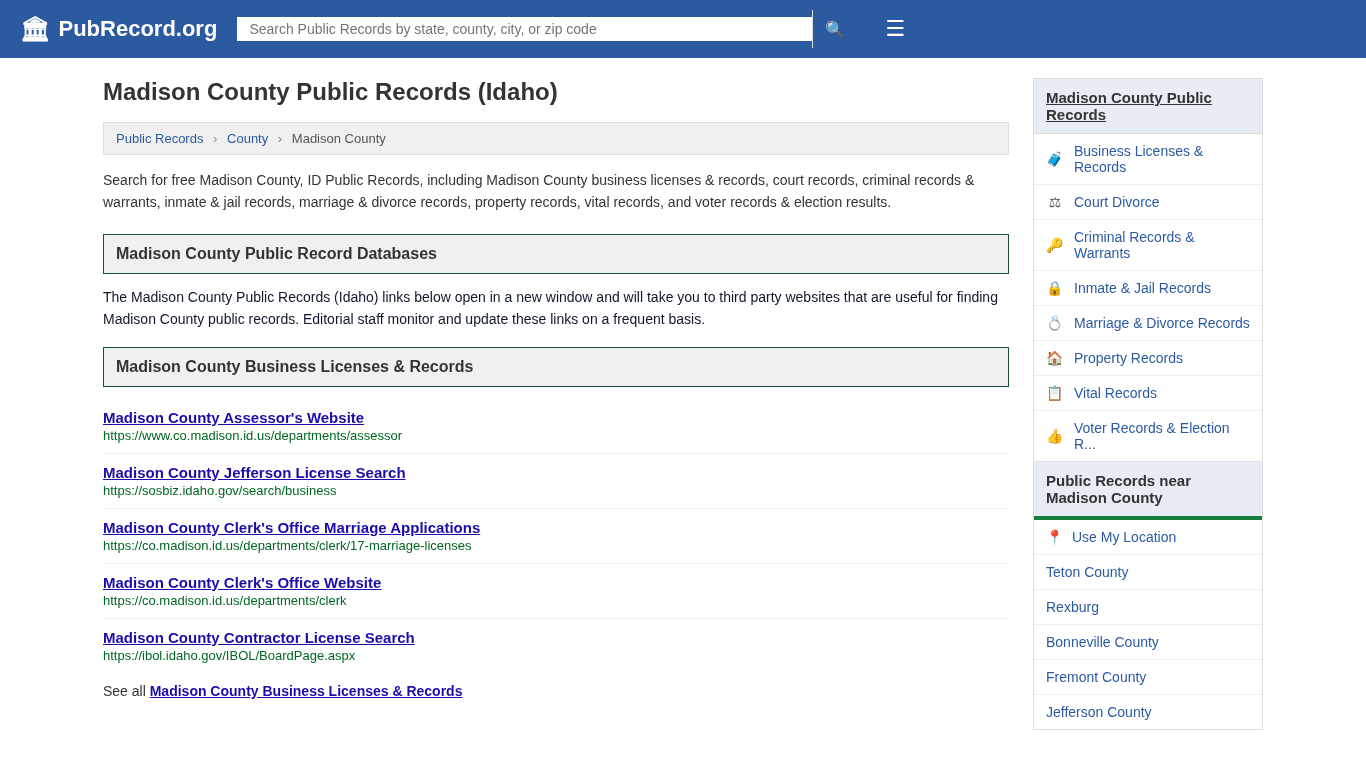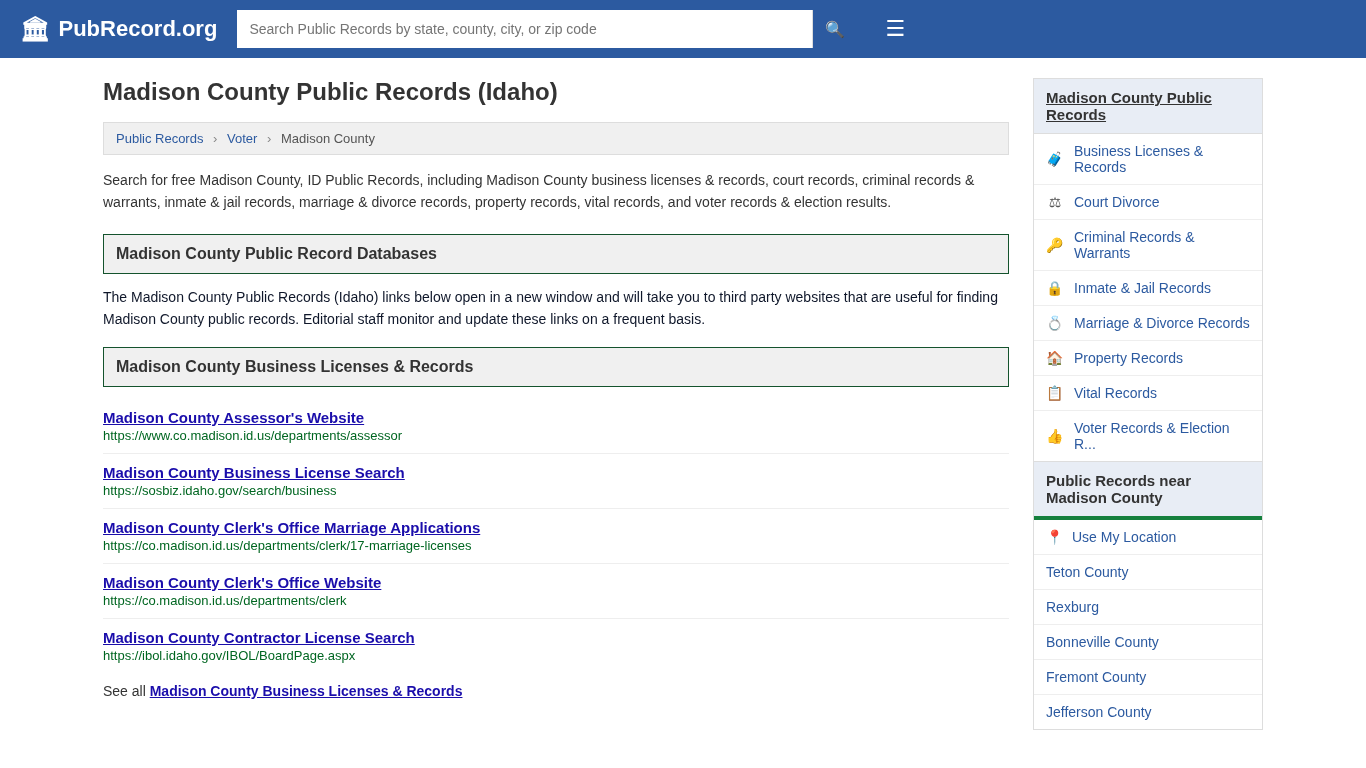--- a/index.html
+++ b/index.html
@@ -31,21 +31,21 @@
       display: flex;
       align-items: center;
       max-width: 620px;
     }
     .search-input {
       flex: 1;
       padding: 8px 12px;
       border: none;
       font-size: 14px;
       outline: none;
-      height: 38px;
+      height: 24px;
     }
     .search-button {
       background: #2c5aa0;
       border: none;
       padding: 0 12px;
       height: 38px;
       cursor: pointer;
       color: #fff;
       font-size: 16px;
       display: flex;
@@ -246,39 +246,39 @@
 
 <div class="container">
 
   <main class="main">
 
     <h1 class="page-title">Madison County Public Records (Idaho)</h1>
 
     <div class="breadcrumb">
       <a href="#">Public Records</a>
       <span class="breadcrumb-sep">›</span>
-      <a href="#">Voter</a>
+      <a href="#">County</a>
       <span class="breadcrumb-sep">›</span>
       <span>Madison County</span>
     </div>
 
     <p class="intro-text">Search for free Madison County, ID Public Records, including Madison County business licenses &amp; records, court records, criminal records &amp; warrants, inmate &amp; jail records, marriage &amp; divorce records, property records, vital records, and voter records &amp; election results.</p>
 
     <div class="section-header">Madison County Public Record Databases</div>
     <p class="section-text">The Madison County Public Records (Idaho) links below open in a new window and will take you to third party websites that are useful for finding Madison County public records. Editorial staff monitor and update these links on a frequent basis.</p>
 
     <div class="section-header">Madison County Business Licenses &amp; Records</div>
 
     <div>
       <div class="record-link-item">
         <a class="record-link-title" href="#">Madison County Assessor's Website</a>
         <div class="record-link-url">https://www.co.madison.id.us/departments/assessor</div>
       </div>
       <div class="record-link-item">
-        <a class="record-link-title" href="#">Madison County Business License Search</a>
+        <a class="record-link-title" href="#">Madison County Jefferson License Search</a>
         <div class="record-link-url">https://sosbiz.idaho.gov/search/business</div>
       </div>
       <div class="record-link-item">
         <a class="record-link-title" href="#">Madison County Clerk's Office Marriage Applications</a>
         <div class="record-link-url">https://co.madison.id.us/departments/clerk/17-marriage-licenses</div>
       </div>
       <div class="record-link-item">
         <a class="record-link-title" href="#">Madison County Clerk's Office Website</a>
         <div class="record-link-url">https://co.madison.id.us/departments/clerk</div>
       </div>

